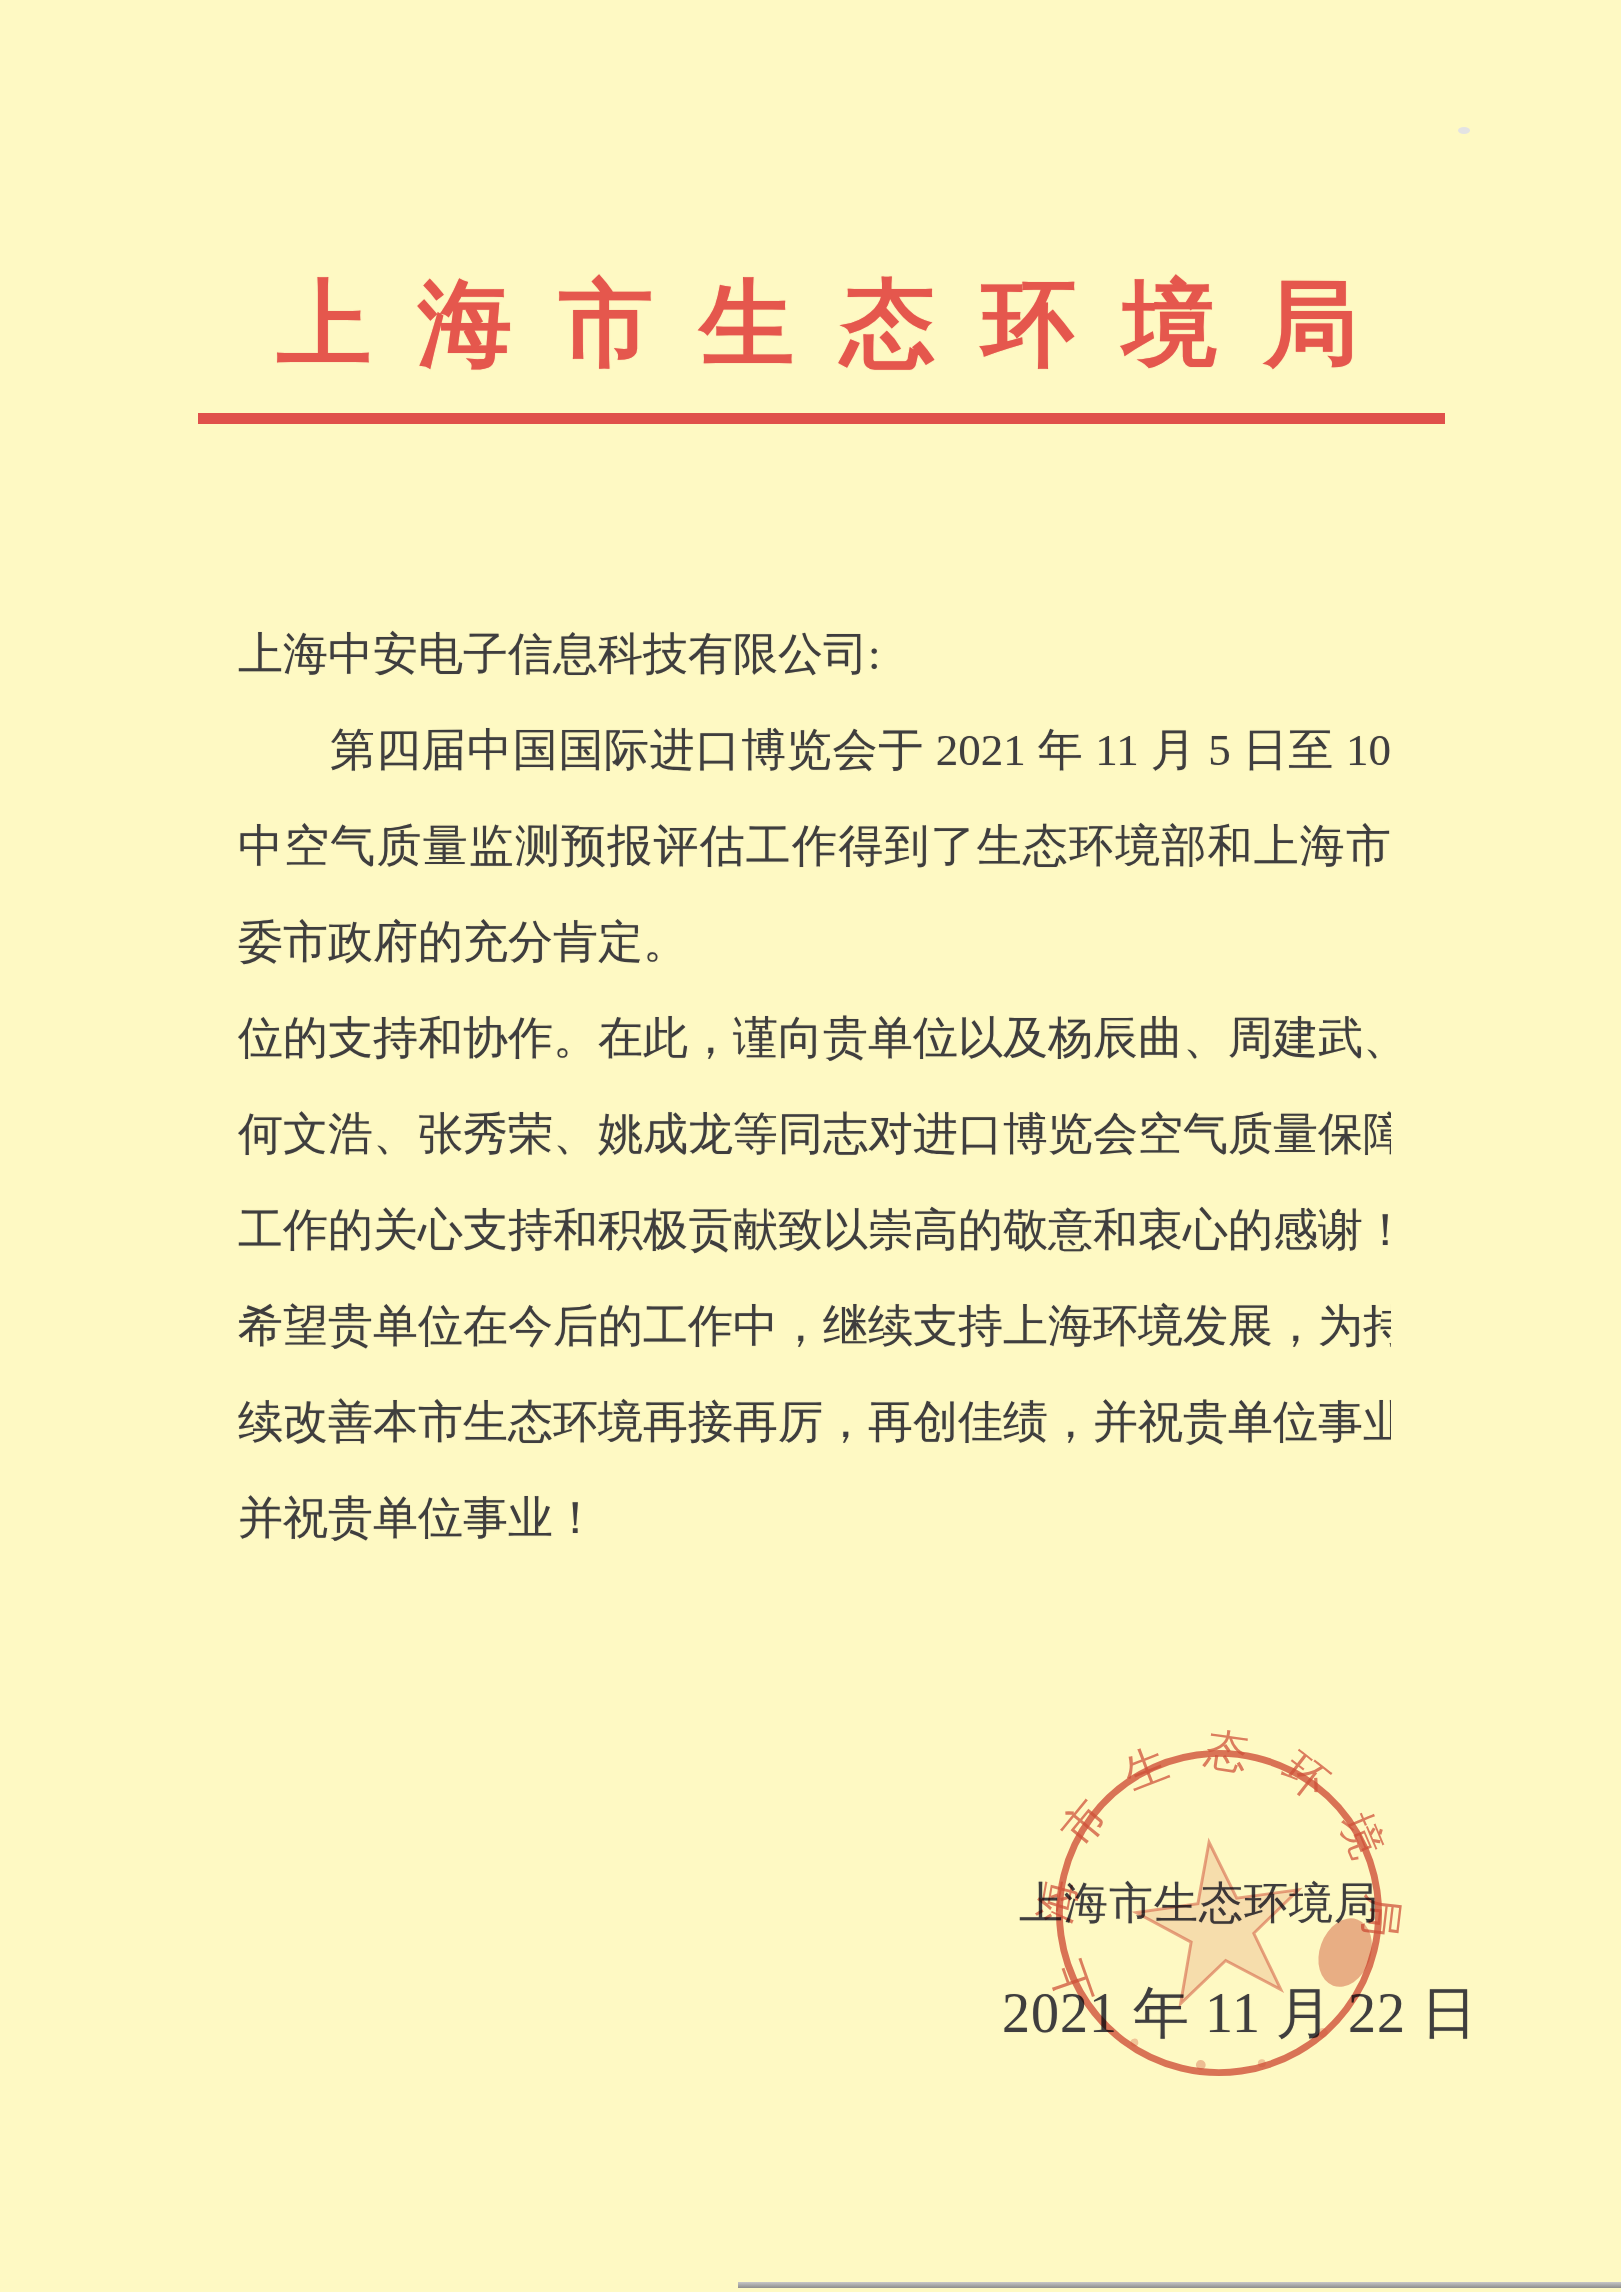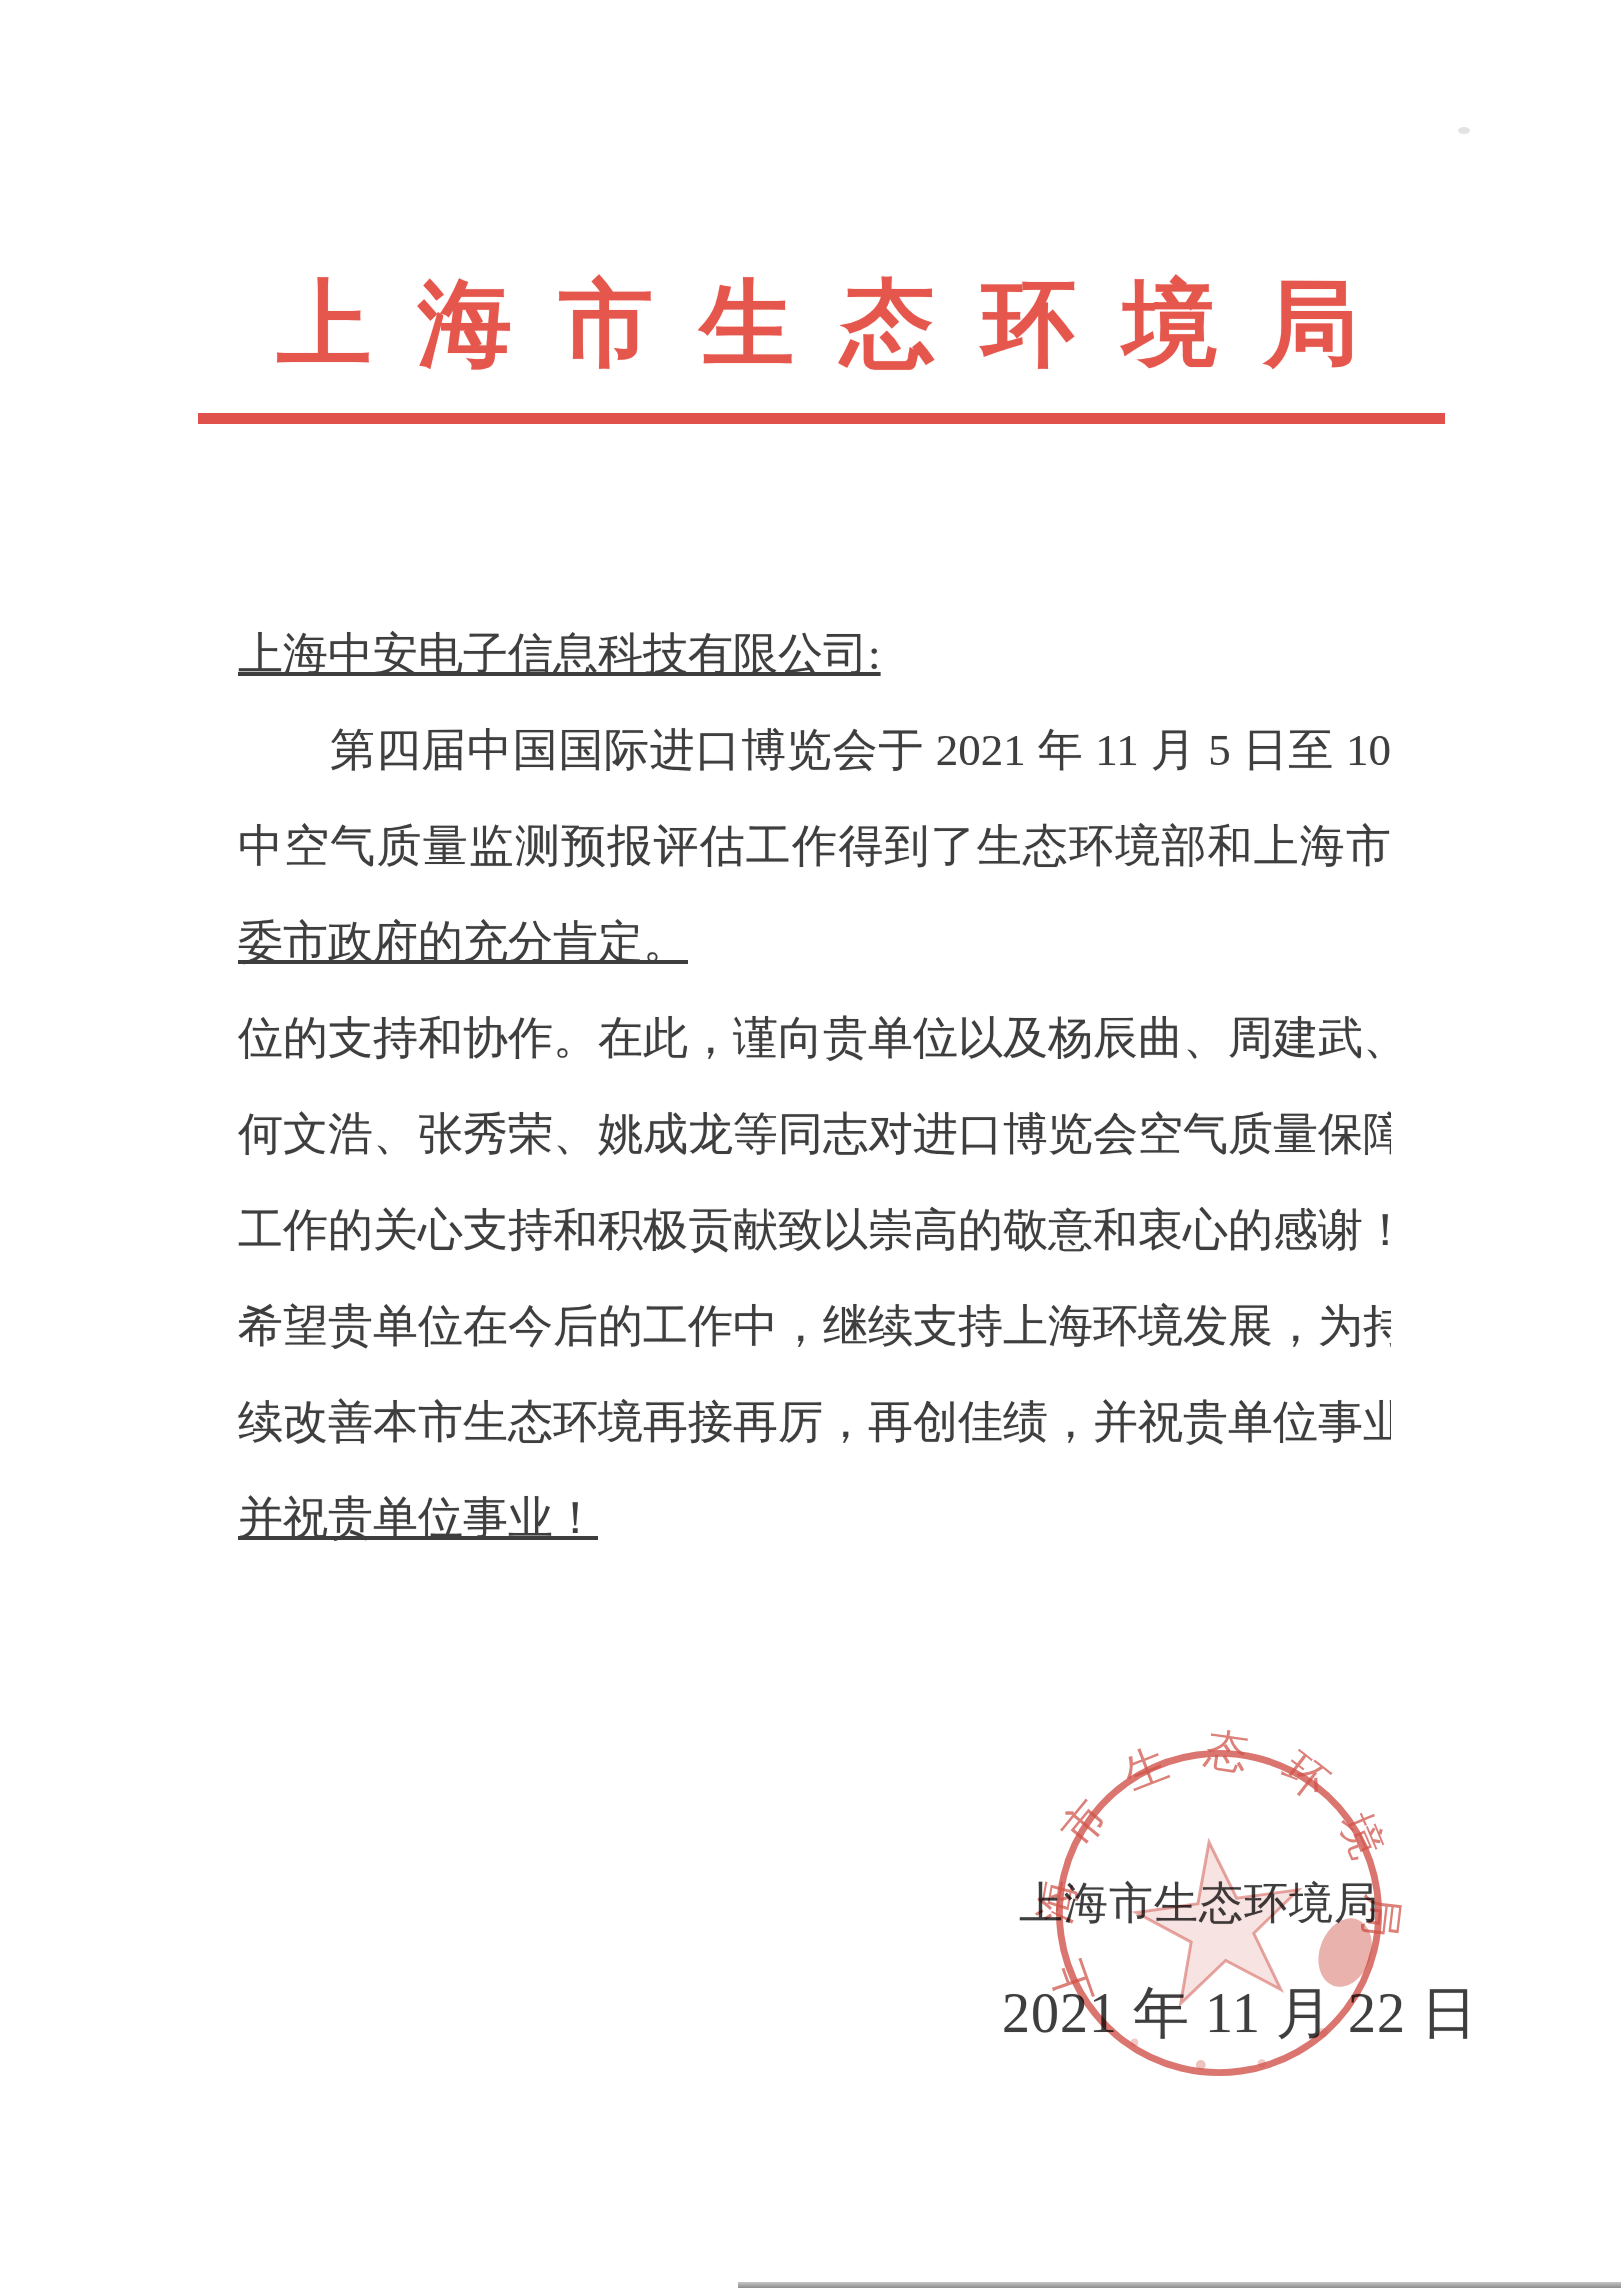--- a/index.html
+++ b/index.html
@@ -1,20 +1,20 @@
 <!DOCTYPE html>
 <html><head>
 <meta charset="utf-8">
 <style>
   html,body{margin:0;padding:0;background:#e9e9e9;}
   .page{
     position:relative;
     width:1621px;height:2293px;
     margin:0 auto;
-    background:#ffffff;
+    background:#fef9c3;
     overflow:hidden;
     font-family:"Liberation Serif","DejaVu Serif",serif;
   }
   
   .agency-head{
     position:absolute;left:0;right:0;top:261px;
     text-align:center;
     padding-left:61px;               
     font-size:94px;font-weight:bold;
     letter-spacing:47px;
@@ -42,21 +42,21 @@
   .body-block{
     position:absolute;left:238px;top:606px;width:1153px;
     font-size:45px;color:#3f3e3e;
     text-shadow:0 0 1px rgba(60,60,60,.35);
   }
   .bline{
     line-height:96px;height:96px;
     text-align:justify;text-align-last:justify;
     overflow:hidden;white-space:nowrap;
   }
-  .bline.short{text-align:left;text-align-last:left;text-decoration:underline;}
+  .bline.short{text-align:left;text-align-last:left;}
   .bline.indent{padding-left:92px;}
   
   .sig-org{
     position:absolute;left:1019px;top:1874px;
     font-size:44px;color:#3f3e3e;letter-spacing:1px;
     text-shadow:0 0 1px rgba(60,60,60,.35);
     white-space:nowrap;
   }
   .sig-date{
     position:absolute;left:1002px;top:1976px;

